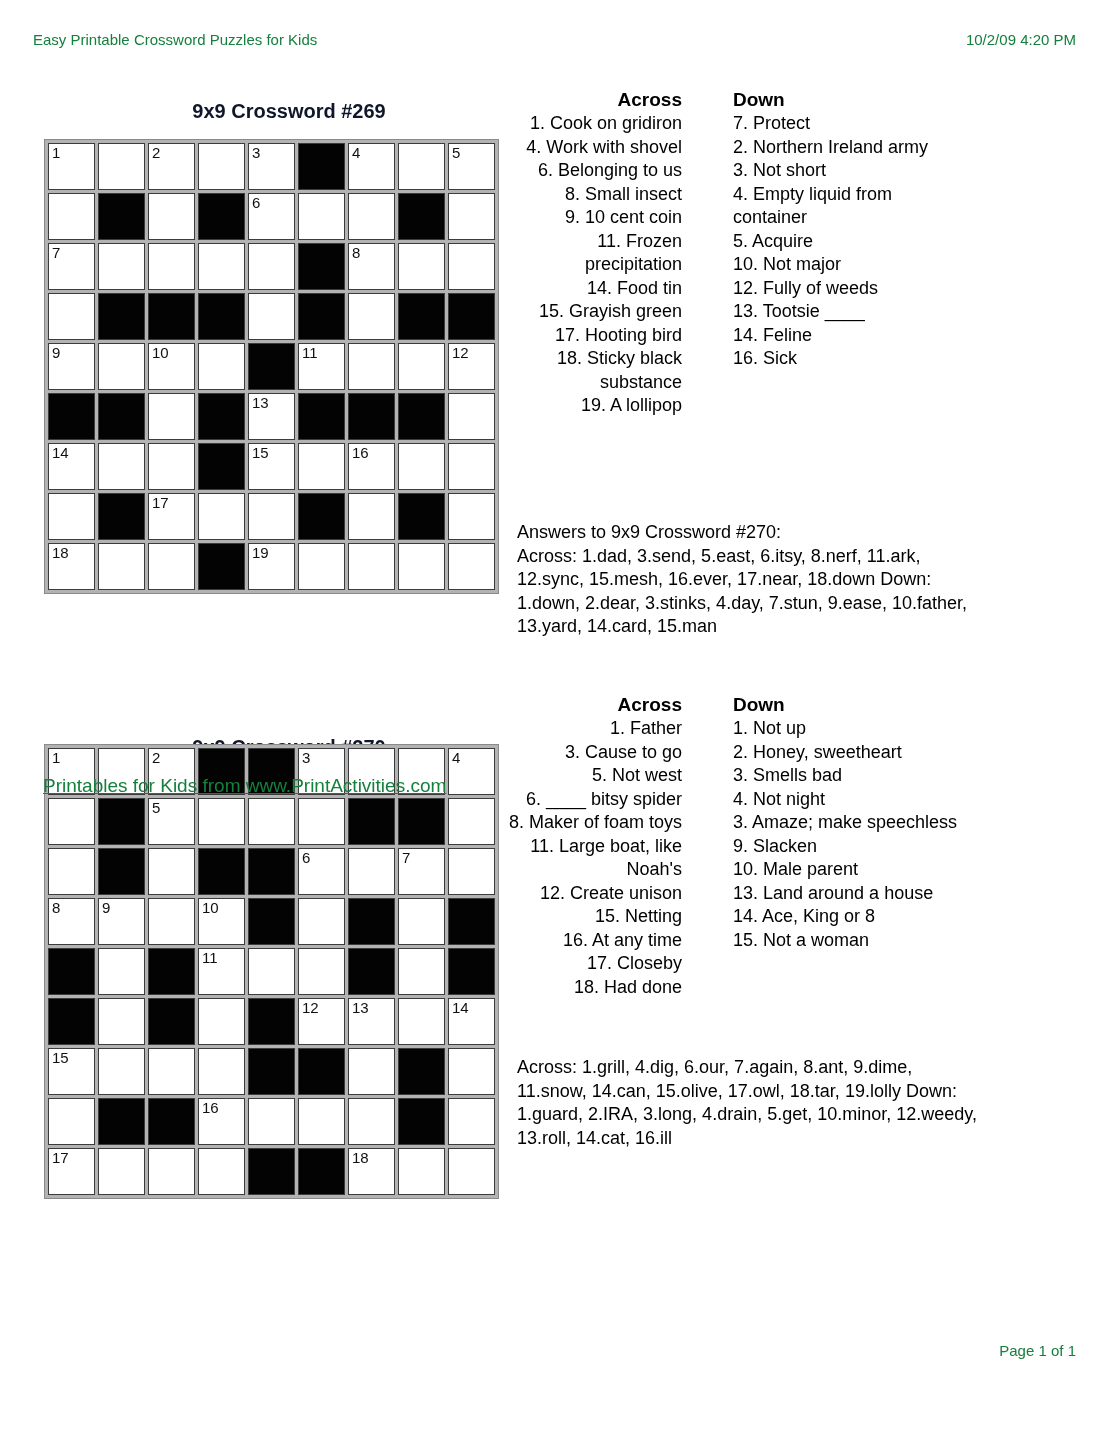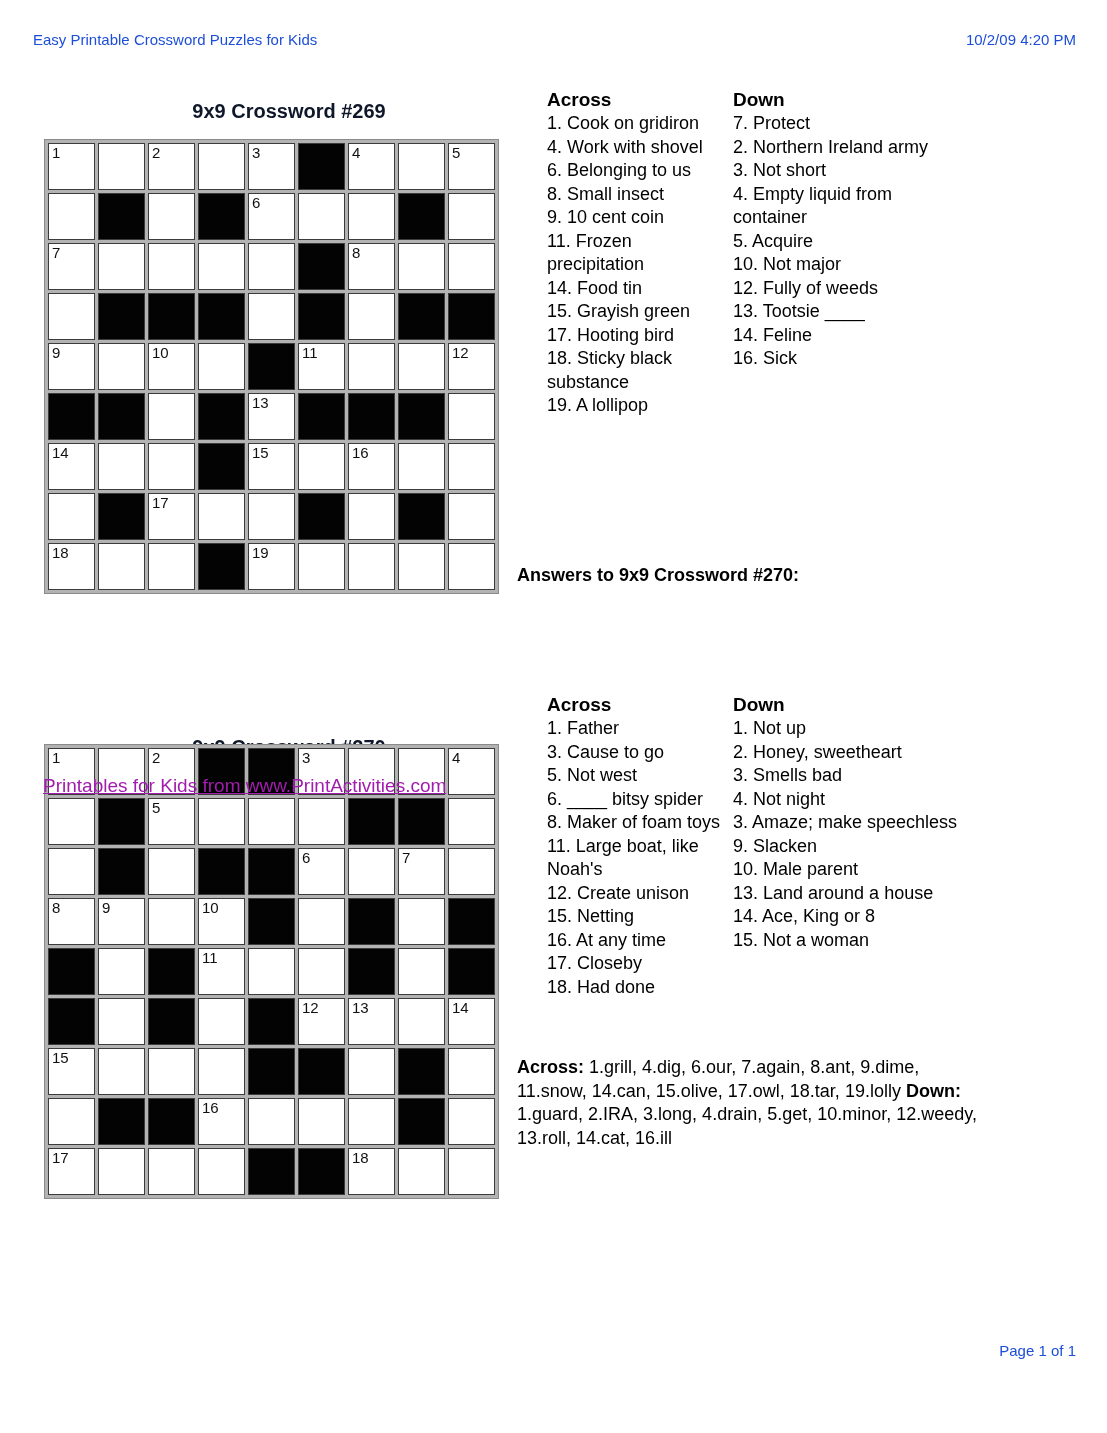--- a/index.html
+++ b/index.html
@@ -1,21 +1,21 @@
 <!DOCTYPE html>
 <html><head>
 <meta charset="utf-8">
 <style>
   html, body { margin:0; padding:0; background:#ffffff; }
   .page {
     position:relative; width:1107px; height:1433px; background:#ffffff;
     font-family:"Liberation Sans", sans-serif; color:#000; overflow:hidden;
   }
   
-  .hdr, .ftr { position:absolute; font-size:15px; color:#1d4ed8; }
+  .hdr, .ftr { position:absolute; font-size:15px; color:#15803d; }
   .hdr.left  { left:33px;  top:31px; }
   .hdr.right { right:31px; top:31px; }
   .ftr.left  { left:33px;  top:1342px; }
   .ftr.right { right:31px; top:1342px; }
 
   
   .ptitle {
     position:absolute; left:45px; width:456px; margin:16px;
     text-align:center; font-size:20px; font-weight:bold; color:#0f172a;
   }
@@ -33,32 +33,32 @@
   .grid td {
     width:47px; height:47px; box-sizing:border-box;
     border:1px solid #3c3c3c; background:#ffffff;
     vertical-align:top; text-align:left;
     font-size:15px; line-height:16px; padding:1px 0 0 3px; color:#111;
   }
   .grid td.blk { background:#030303; }
 
   
   .clues { position:absolute; }
-  .across-col { left:547px; width:180px; }
+  .across-col { left:502px; width:180px;text-align:right; }
   .down-col   { left:733px; width:235px; }
   .c1 { top:88px; }
   .c2 { top:693px; }
   .clues-h { font-size:19px; font-weight:bold; line-height:24px; }
   .clue { font-size:18px; line-height:23.5px; }
 
   
   .answers { position:absolute; left:517px; width:462px; font-size:18px; line-height:23.5px; }
   .a1 { top:521px; }
   .a2 { top:1056px; }
-  .answers-h { font-weight:bold;margin-top:43px; }
+  .answers-h { font-weight:normal; }
 
   
   .site-link {
     position:absolute; left:43px; top:775px; z-index:5;
     font-size:19px; text-decoration:underline; cursor:pointer;
   }
 </style>
 </head>
 <body>
 
@@ -201,20 +201,26 @@
         <div class="clue">10. Not major</div>
         <div class="clue">12. Fully of weeds</div>
         <div class="clue">13. Tootsie ____</div>
         <div class="clue">14. Feline</div>
         <div class="clue">16. Sick</div>
       </div>
   </div>
 
   <div class="answers a1">
     <div class="answers-h">Answers to 9x9 Crossword #270:</div>
+    <div>
+      <span class="answers-h">Across:</span>
+      <span>1.dad, 3.send, 5.east, 6.itsy, 8.nerf, 11.ark, 12.sync, 15.mesh, 16.ever, 17.near, 18.down</span>
+      <span class="answers-h">Down:</span>
+      <span>1.down, 2.dear, 3.stinks, 4.day, 7.stun, 9.ease, 10.father, 13.yard, 14.card, 15.man</span>
+    </div>
   </div>
 
   <h1 class="ptitle t2">9x9 Crossword #270</h1>
 
   <table class="grid g2">
       <tbody>
         <tr>
           <td>1</td>
           <td></td>
           <td>2</td>
@@ -309,21 +315,21 @@
           <td></td>
           <td class="blk"></td>
           <td class="blk"></td>
           <td>18</td>
           <td></td>
           <td></td>
         </tr>
       </tbody>
     </table>
 
-  <a class="site-link" href="#" style="color: #a21caf;">Printables for Kids from www.PrintActivities.com</a>
+  <a class="site-link" href="#" style="color: #15803d;">Printables for Kids from www.PrintActivities.com</a>
 
   <div class="clues across-col c2">
     <div class="clues-h">Across</div>
     <div>
         <div class="clue">1. Father</div>
         <div class="clue">3. Cause to go</div>
         <div class="clue">5. Not west</div>
         <div class="clue">6. ____ bitsy spider</div>
         <div class="clue">8. Maker of foam toys</div>
         <div class="clue">11. Large boat, like Noah's</div>

